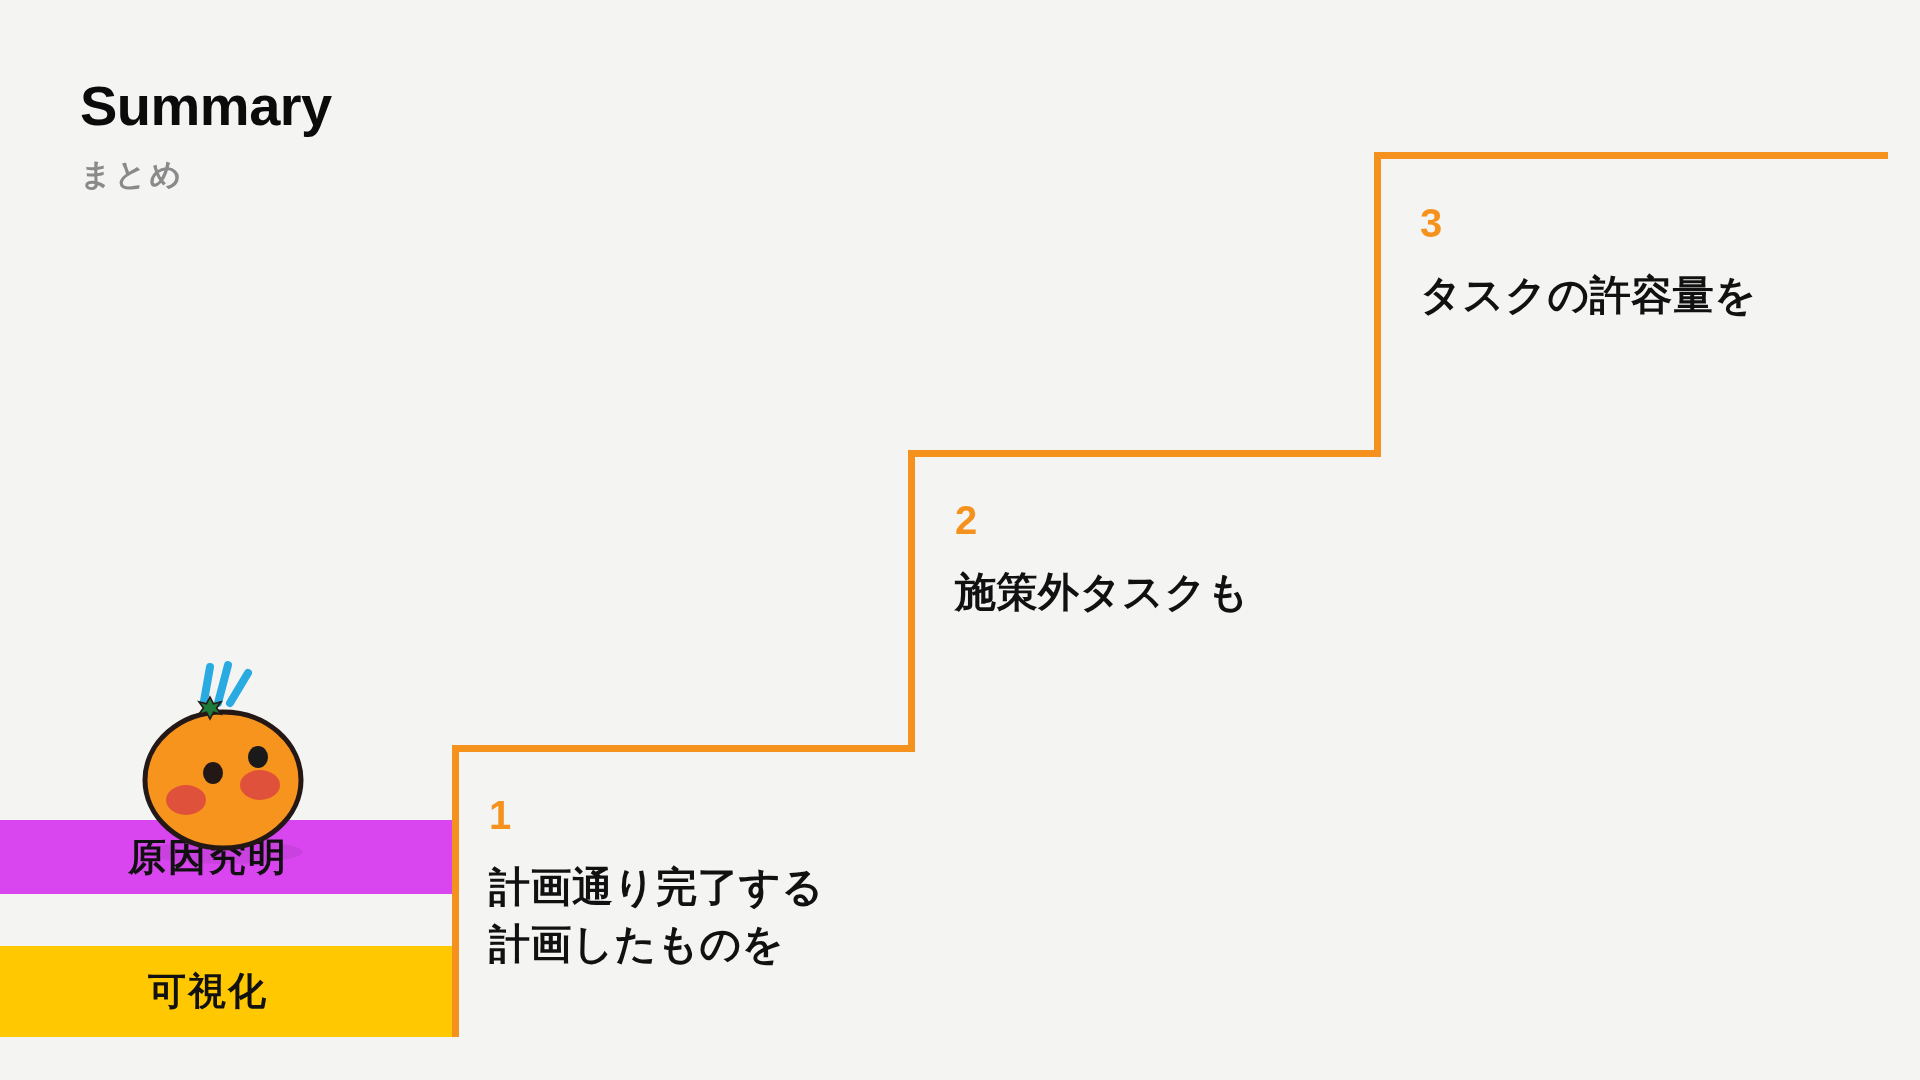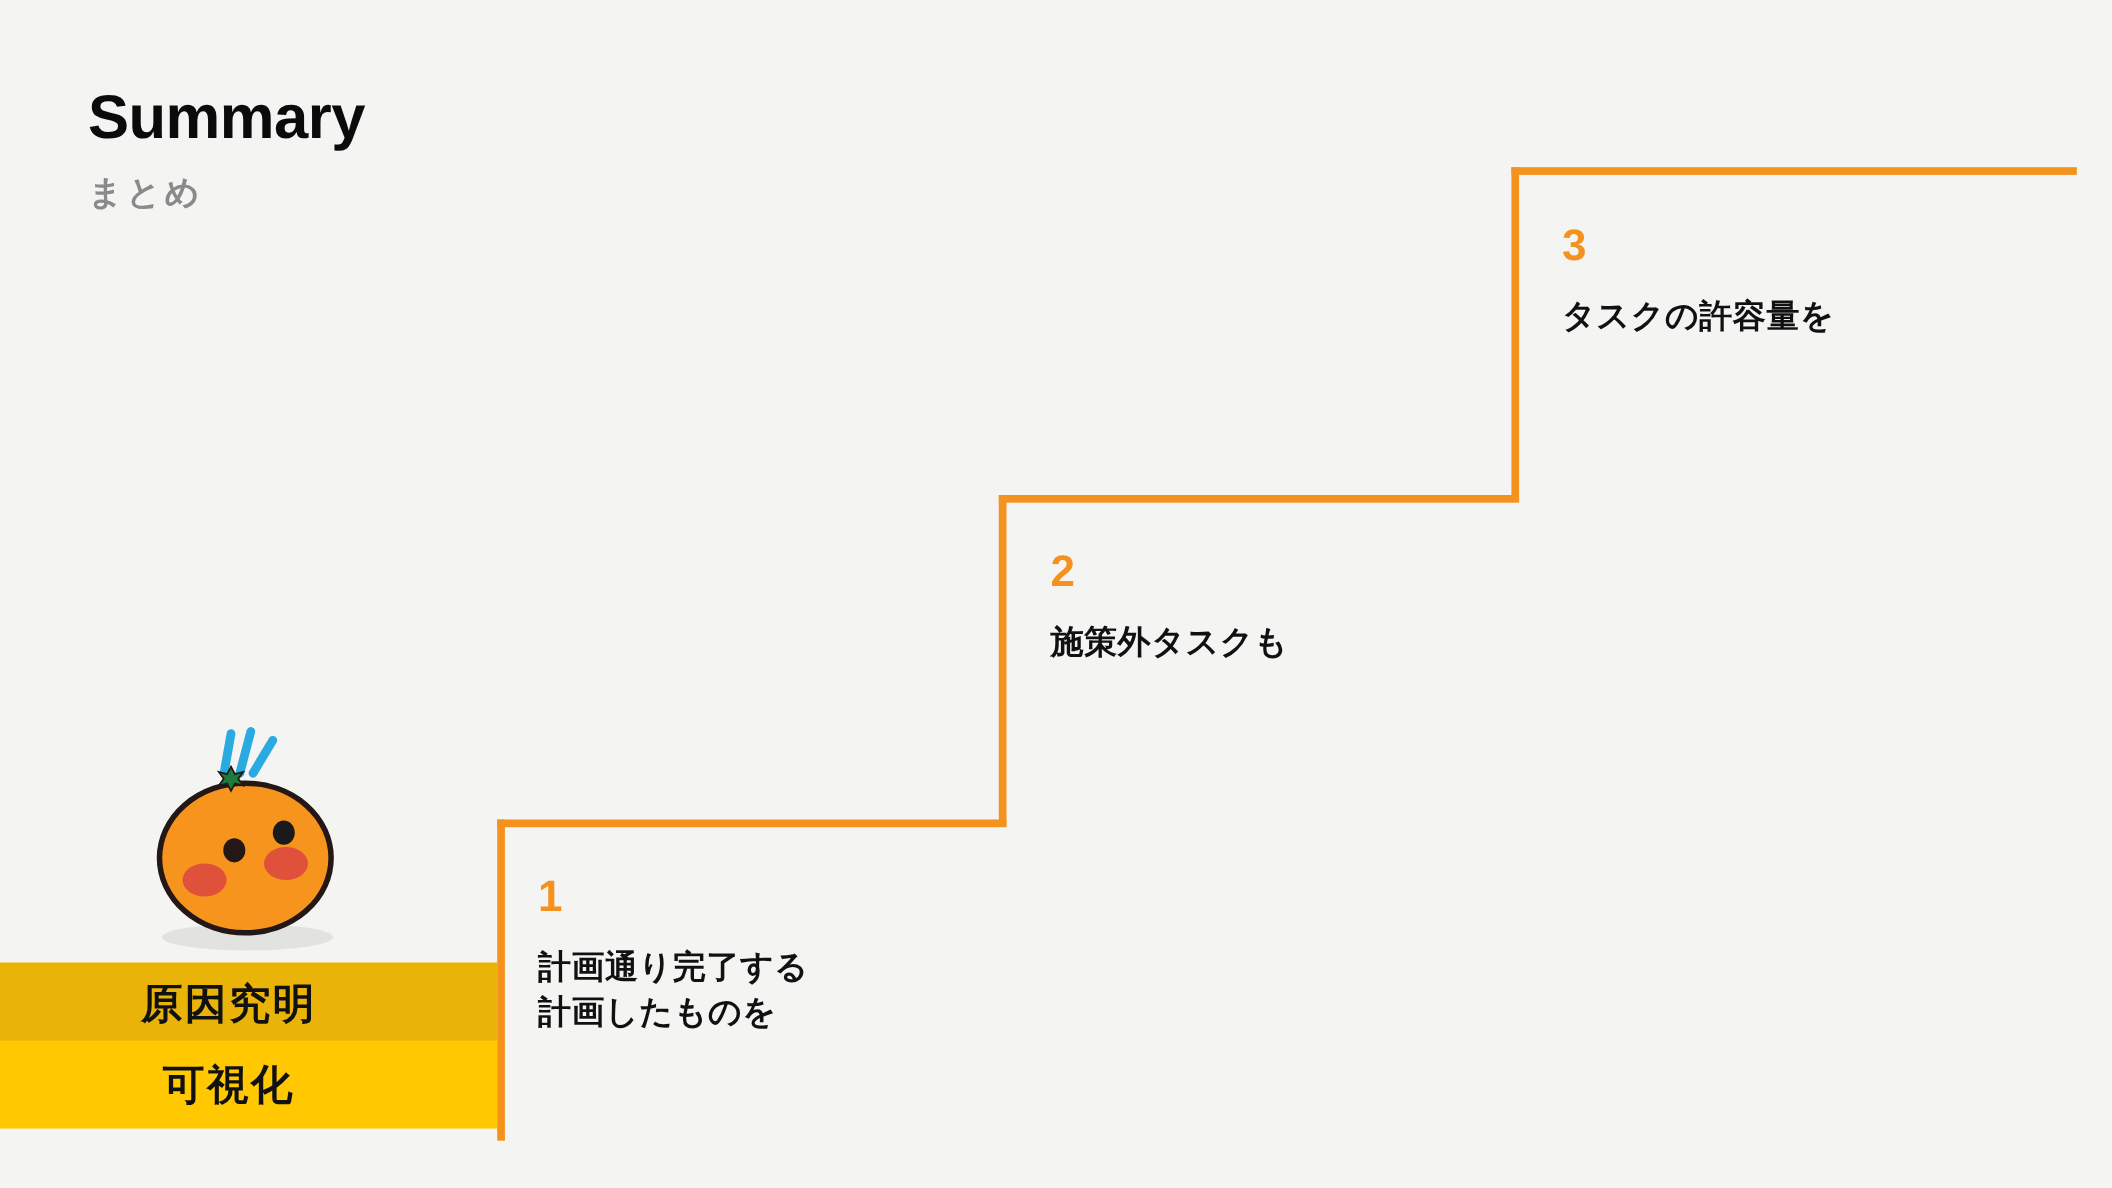--- a/index.html
+++ b/index.html
@@ -67,48 +67,48 @@
     position: absolute;
   }
   .step-num {
     font-size: 40px;
     font-weight: 700;
     color: #F5921E;
     line-height: 1;
     margin: 0 0 24px 0;
   }
   .step-line {
-    font-size: 30px;
+    font-size: 41px;
     font-weight: 700;
     color: #111111;
     line-height: 1.38;
     letter-spacing: 0.5px;
     white-space: nowrap;
   }
   .step-1 { left: 489px;  top: 795px; }
   .step-2 { left: 955px;  top: 500px; }
   .step-3 { left: 1420px; top: 203px; }
 
   
   .bar {
     position: absolute;
     left: 0;
     width: 452px;
     display: flex;
     align-items: center;
     justify-content: center;
   }
   .bar-green {
-    top: 875px;
+    top: 820px;
     height: 74px;
-    background: #eab308;
+    background: #d946ef;
   }
   .bar-yellow {
     top: 946px;
-    height: 80px;
+    height: 91px;
     background: #FFC800;
   }
   .bar-label {
     font-size: 38px;
     font-weight: 700;
     color: #111111;
     letter-spacing: 2px;
     white-space: nowrap;
   }
   .bar-green .bar-label { transform: translateX(-18px); }

